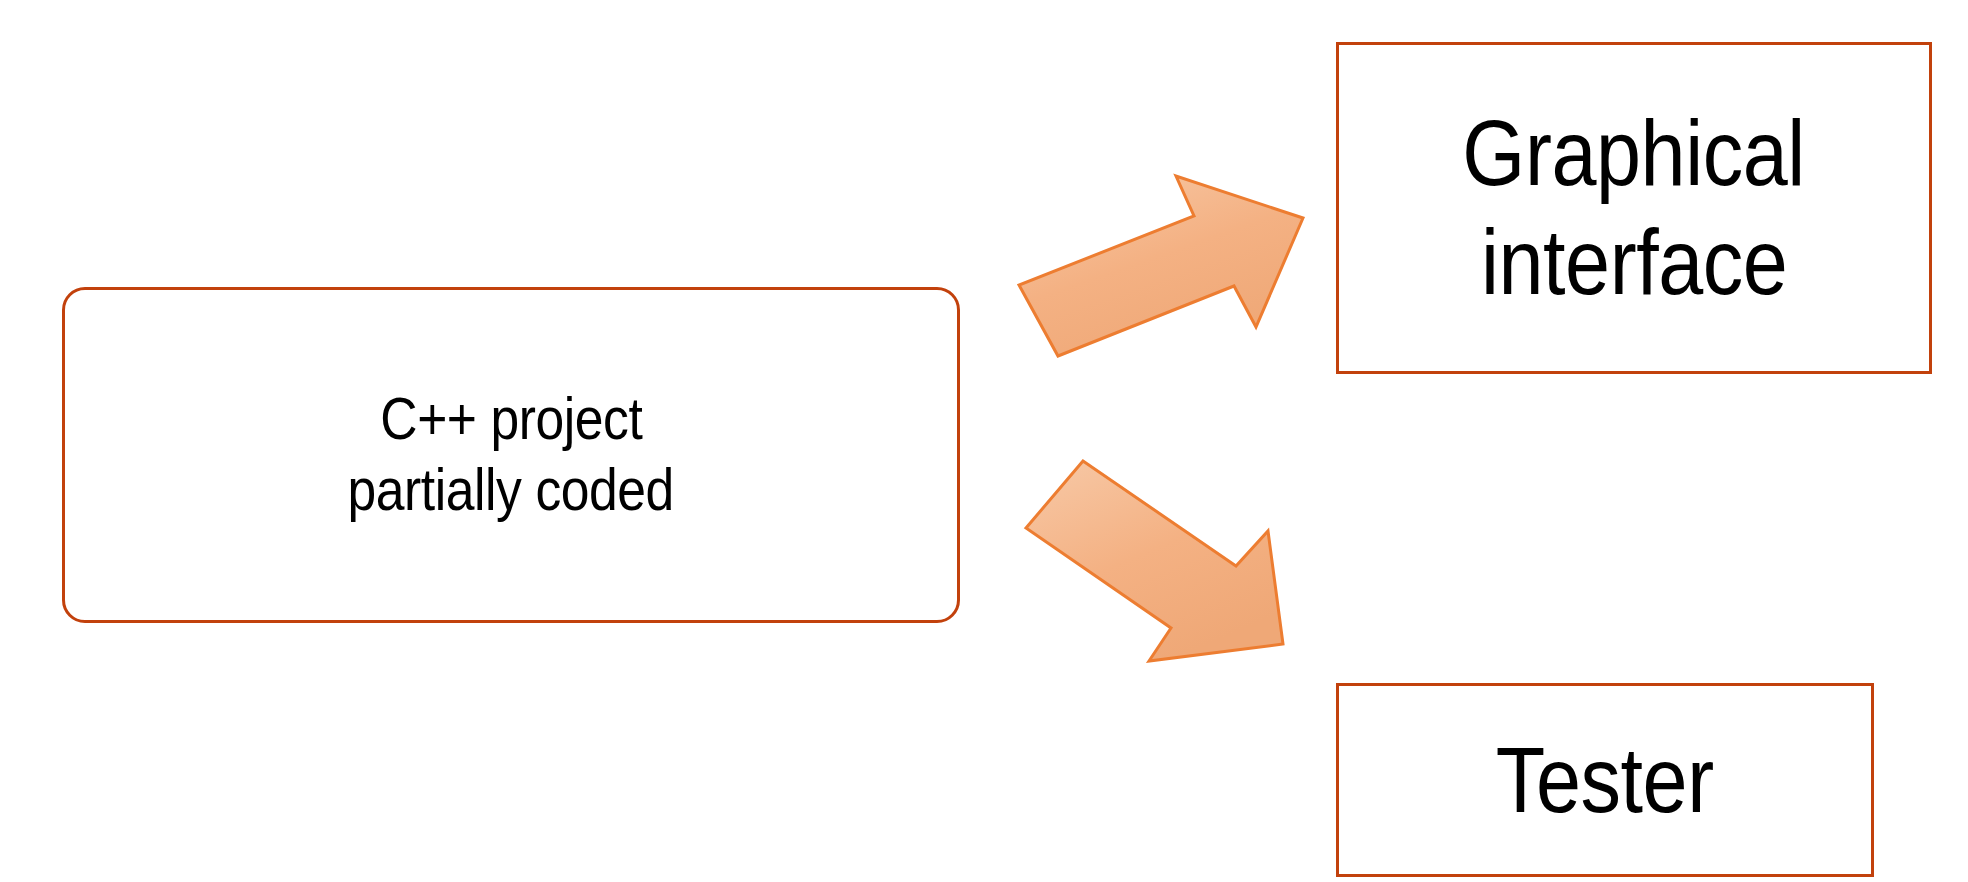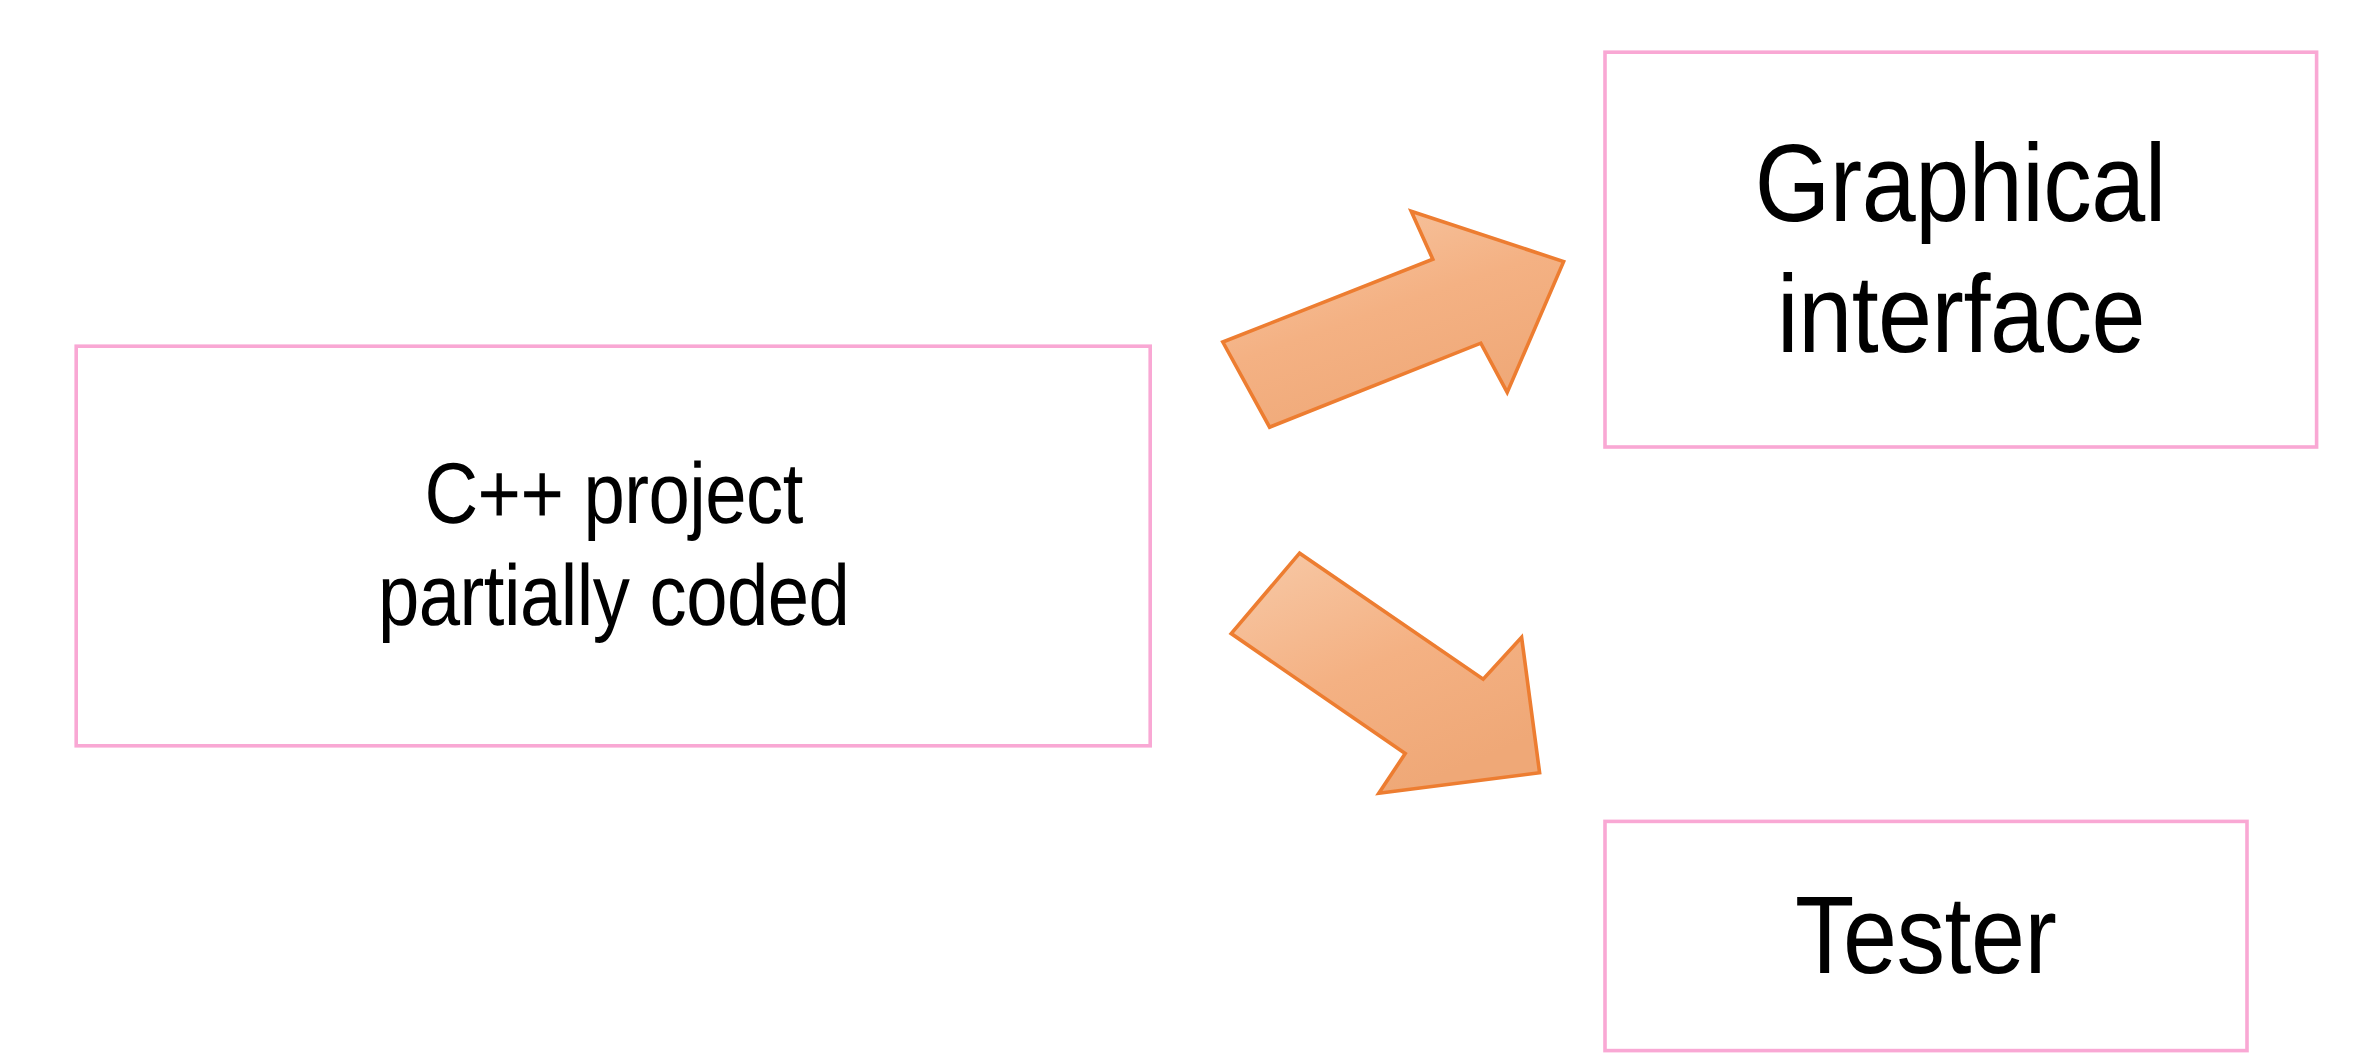--- a/index.html
+++ b/index.html
@@ -14,21 +14,21 @@
     position: relative;
     width: 1968px;
     height: 882px;
     background: #ffffff;
     overflow: hidden;
   }
   .node-box {
     position: absolute;
     box-sizing: border-box;
     background: #ffffff;
-    border: 3px solid #f9a8d4;
+    border: 3px solid #c2410c;
     display: flex;
     flex-direction: column;
     align-items: center;
     justify-content: center;
     color: #000000;
     font-family: "Liberation Sans", sans-serif;
     font-weight: 400;
     letter-spacing: -0.5px;
   }
   .node-line {
@@ -36,21 +36,22 @@
     white-space: nowrap;
     line-height: 1.18;
   }
 
   
   #box-source {
     left: 62px;
     top: 287px;
     width: 898px;
     height: 336px;
-    font-size: 72px;
+    font-size: 60px;
+    border-radius: 23px;
   }
   #box-source .node-line { transform: scaleX(0.86); }
 
   
   #box-graphical {
     left: 1336px;
     top: 42px;
     width: 596px;
     height: 332px;
     font-size: 92px;

